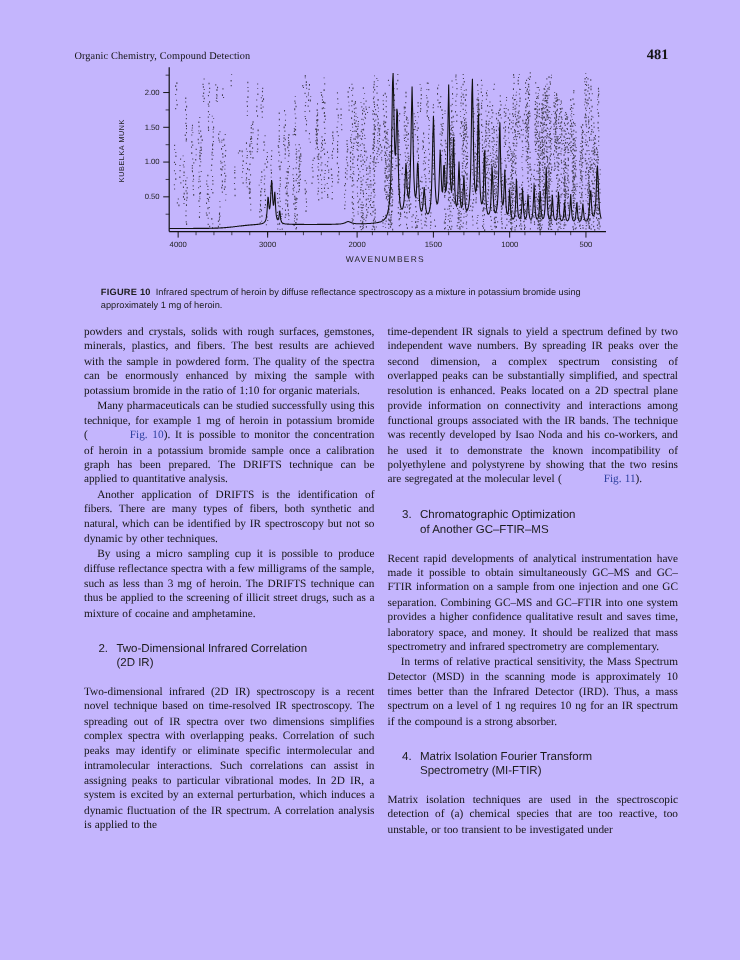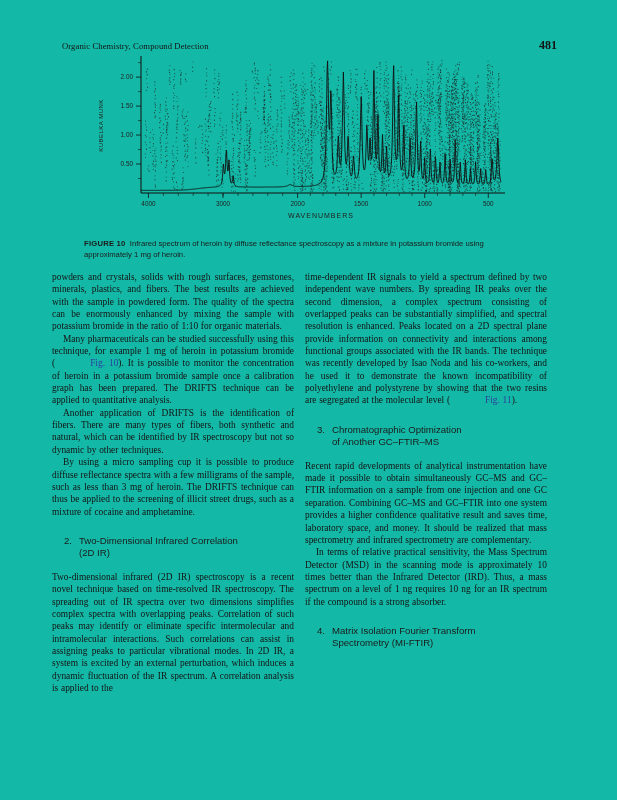--- a/index.html
+++ b/index.html
@@ -1,20 +1,20 @@
 <!DOCTYPE html>
 <html><head>
 <meta charset="utf-8">
 <style>
   html,body{margin:0;padding:0;background:#e8e8e8;}
   .page{
     position:relative;
     width:617px;height:800px;
     margin:0 auto;
-    background:#14b8a6;
+    background:#c4b5fd;
     font-family:"Liberation Serif", serif;
     color:#141414;
     overflow:hidden;
   }
   
   .running-header{
     position:absolute;top:38px;left:62px;right:60px;
     display:flex;justify-content:space-between;align-items:baseline;
   }
   .running-head-text{font-size:8.6px;letter-spacing:.1px;}
@@ -26,21 +26,21 @@
   }
   .figure-caption{
     position:absolute;top:239px;left:84px;width:427px;
     font-family:"Liberation Sans", sans-serif;
     font-size:7.7px;line-height:10.8px;color:#1b1b1b;
     text-align:left;
   }
   .figure-caption b{font-weight:bold;letter-spacing:.2px;}
   
   .columns{
-    position:absolute;top:271px;left:52px;width:495px;
+    position:absolute;top:271px;left:70px;width:495px;
     display:flex;gap:11px;
   }
   .col{width:242px;}
   .body-p{
     margin:0;
     font-size:9.4px;line-height:12.35px;
     text-align:justify;
     word-spacing:.4px;
   }
   .body-p.indent{text-indent:11px;}
@@ -148,16 +148,17 @@
         <span class="htext">Chromatographic Optimization
 of Another GC–FTIR–MS</span>
       </div>
       <p class="body-p">Recent rapid developments of analytical instrumentation have made it possible to obtain simultaneously GC–MS and GC–FTIR information on a sample from one injection and one GC separation. Combining GC–MS and GC–FTIR into one system provides a higher confidence qualitative result and saves time, laboratory space, and money. It should be realized that mass spectrometry and infrared spectrometry are complementary.</p>
       <p class="body-p indent">In terms of relative practical sensitivity, the Mass Spectrum Detector (MSD) in the scanning mode is approximately 10 times better than the Infrared Detector (IRD). Thus, a mass spectrum on a level of 1 ng requires 10 ng for an IR spectrum if the compound is a strong absorber.</p>
       <div class="heading">
         <span class="hnum">4.</span>
         <span class="htext">Matrix Isolation Fourier Transform
 Spectrometry (MI-FTIR)</span>
       </div>
+      <p class="body-p">Matrix isolation techniques are used in the spectroscopic detection of (a) chemical species that are too reactive, too unstable, or too transient to be investigated under</p>
     </div>
 
   </div>
 </div>
 
 </body></html>

